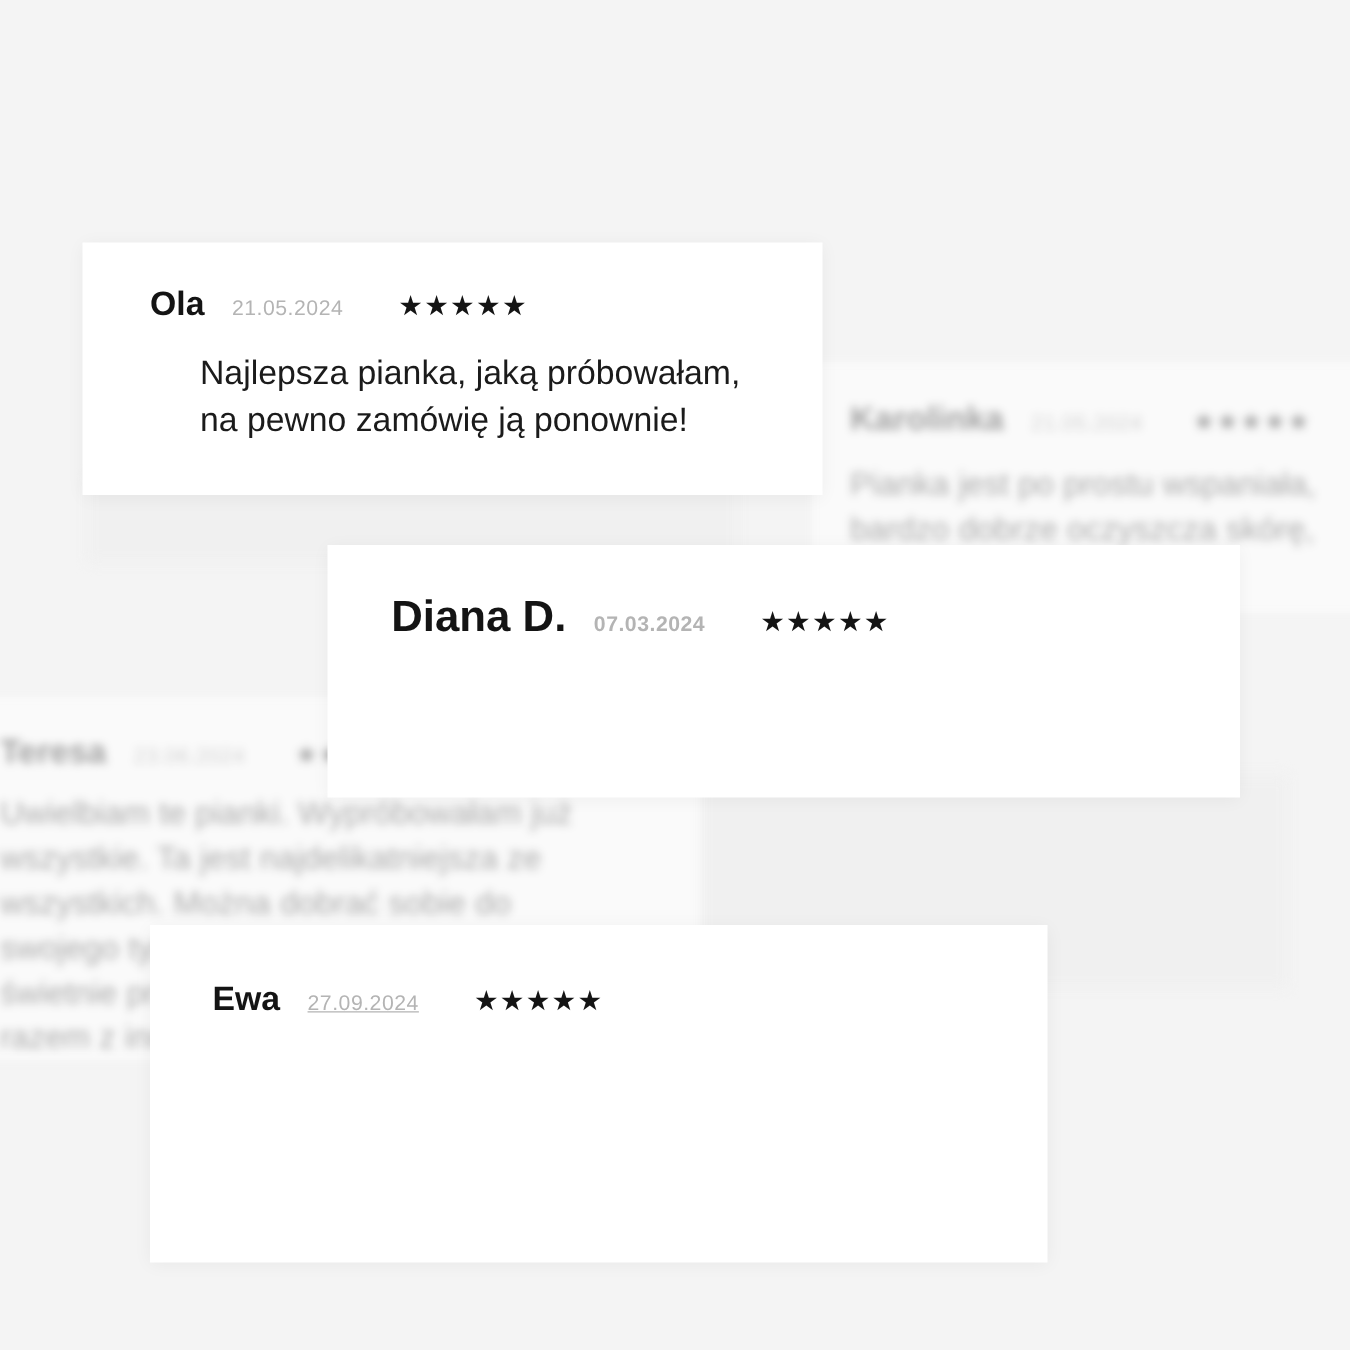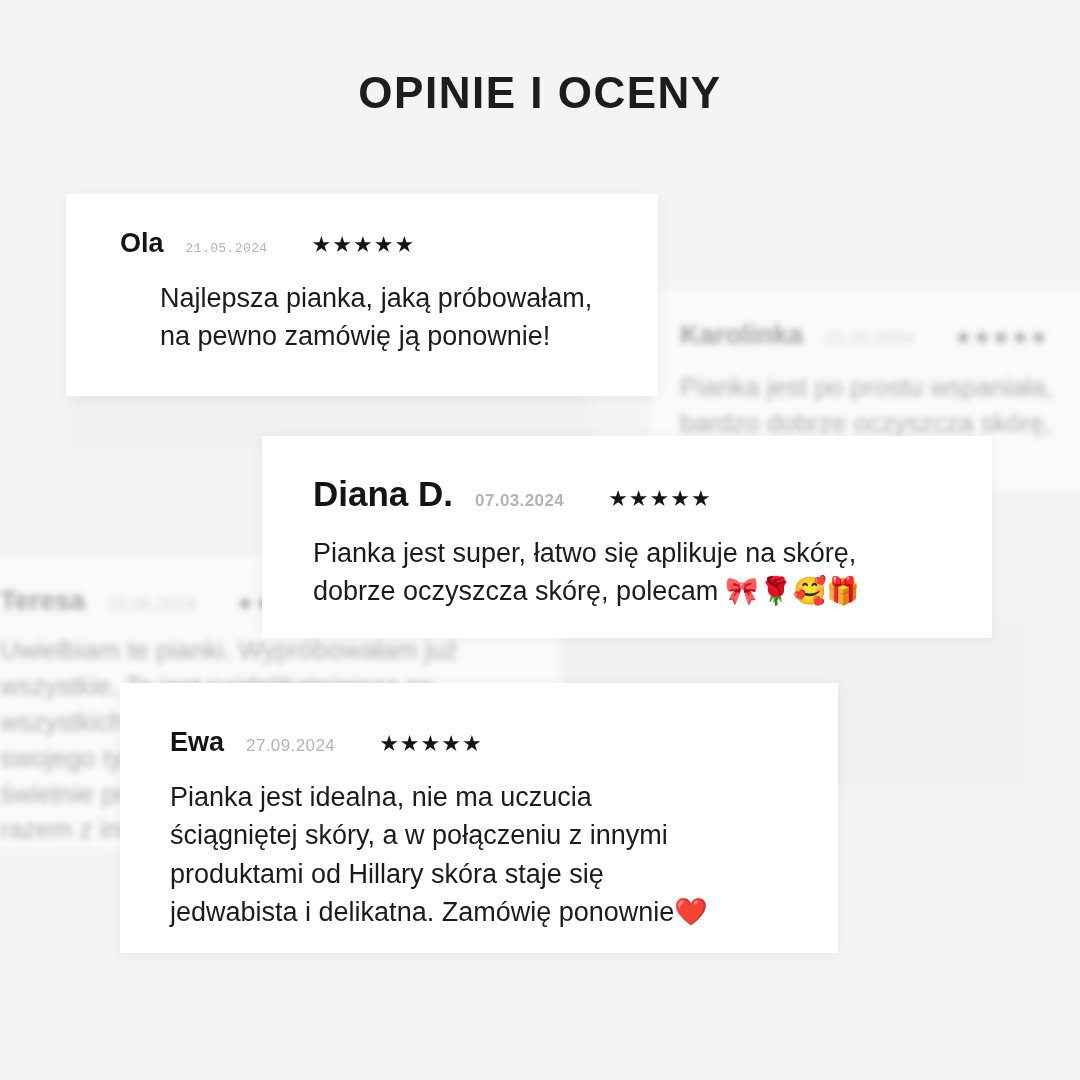--- a/index.html
+++ b/index.html
@@ -64,21 +64,21 @@
   .card-ola {
     left: 66px;
     top: 194px;
     width: 592px;
     height: 202px;
     padding: 34px 0 12px 54px;
     box-shadow: 0 2px 14px rgba(0,0,0,0.05);
     z-index: 5;
   }
   .card-ola .author { font-size: 27px; }
-  .card-ola .date { font-size: 13px; margin-left: 22px; font-family: Liberation Mono, monospace; }
+  .card-ola .date { font-size: 17px; margin-left: 22px; }
   .card-ola .stars { font-size: 22px; margin-left: 44px; }
   .card-ola .body-text {
     font-size: 27px;
     line-height: 1.42;
     margin-top: 20px;
     margin-left: 40px;
   }
 
   .card-diana {
     left: 262px;
@@ -93,29 +93,29 @@
   .card-diana .date { font-size: 17px; margin-left: 22px; font-weight: bold; }
   .card-diana .stars { font-size: 22px; margin-left: 44px; }
   .card-diana .body-text {
     font-size: 27px;
     line-height: 1.42;
     margin-top: 20px;
   }
 
   .card-ewa {
     left: 120px;
-    top: 683px;
+    top: 740px;
     width: 718px;
     height: 270px;
     padding: 44px 0 0 50px;
     box-shadow: 0 2px 14px rgba(0,0,0,0.05);
     z-index: 7;
   }
   .card-ewa .author { font-size: 27px; }
-  .card-ewa .date { font-size: 17px; margin-left: 22px; }
+  .card-ewa .date { font-size: 17px; margin-left: 22px; text-decoration: underline; }
   .card-ewa .stars { font-size: 22px; margin-left: 44px; }
   .card-ewa .body-text {
     font-size: 27px;
     line-height: 1.42;
     margin-top: 20px;
   }
 
   
   .card-blur {
     filter: blur(3.2px);
@@ -167,21 +167,20 @@
   .ghost-b { left: 70px; top: 380px; width: 520px; height: 70px; }
 </style>
 </head>
 <body>
 
 <div class="stage">
 
   <div class="card-ghost ghost-a"></div>
   <div class="card-ghost ghost-b"></div>
 
-  <div class="page-title">OPINIE I OCENY</div>
 
   <div class="card card-blur card-karolinka">
     <div class="card-head">
       <span class="author">Karolinka</span>
       <span class="date">21.05.2024</span>
       <span class="stars">★★★★★</span>
     </div>
     <div class="body-text">Pianka jest po prostu wspaniała,
 bardzo dobrze oczyszcza skórę,
 kolejny raz.</div>
@@ -210,29 +209,23 @@
     <div class="body-text">Najlepsza pianka, jaką próbowałam,
 na pewno zamówię ją ponownie!</div>
   </div>
 
   <div class="card card-diana">
     <div class="card-head">
       <span class="author">Diana D.</span>
       <span class="date">07.03.2024</span>
       <span class="stars">★★★★★</span>
     </div>
-    <div class="body-text">Pianka jest super, łatwo się aplikuje na skórę,
-dobrze oczyszcza skórę, polecam 🎀🌹🥰🎁</div>
   </div>
 
   <div class="card card-ewa">
     <div class="card-head">
       <span class="author">Ewa</span>
       <span class="date">27.09.2024</span>
       <span class="stars">★★★★★</span>
     </div>
-    <div class="body-text">Pianka jest idealna, nie ma uczucia
-ściągniętej skóry, a w połączeniu z innymi
-produktami od Hillary skóra staje się
-jedwabista i delikatna. Zamówię ponownie❤️</div>
   </div>
 
 </div>
 
 </body></html>

